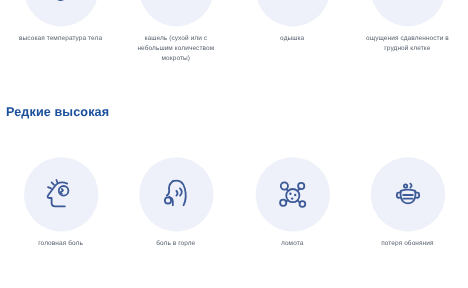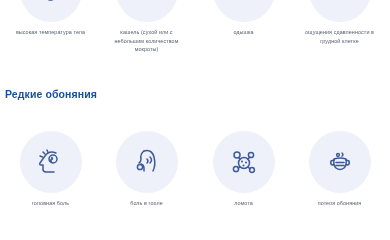--- a/index.html
+++ b/index.html
@@ -148,21 +148,21 @@
             <path d="M12 19 q5 4 10 0"></path>
             <path d="M6 24 h22"></path>
           </g>
         </svg>
       </div>
       <div class="label">ощущения сдавленности в грудной клетке</div>
     </div>
 
   </div>
 
-  <div class="heading">Редкие обоняния</div>
+  <div class="heading">Редкие высокая</div>
 
   <div class="row-bot">
 
     <div class="sym c1">
       <div class="circle">
         <svg width="34" height="34" viewBox="0 0 34 34">
           <g class="ico">
             <path d="M22 8 q-7 -3 -11 3 q-3 4 -5 7 q-1 2 1 2 h2 v4 q0 3 3 3 h8"></path>
             <circle cx="19" cy="14" r="4"></circle>
             <path d="M17.5 12.5 q2 1 0 2 q-2 1 0 2"></path>

